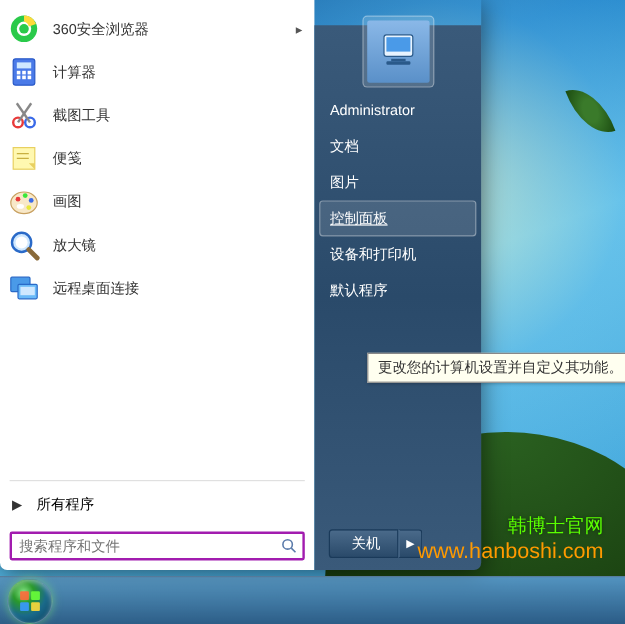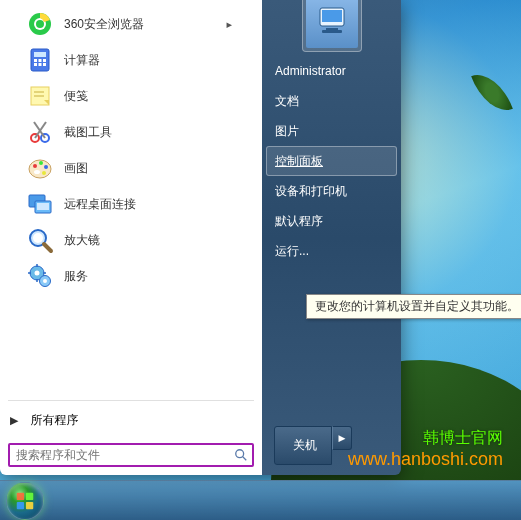--- a/index.html
+++ b/index.html
@@ -3,48 +3,48 @@
 <meta charset="utf-8">
 <style>
 * { margin: 0; padding: 0; box-sizing: border-box; font-family: "Microsoft YaHei", "Segoe UI", sans-serif; }
 body { width: 521px; height: 520px; overflow: hidden; position: relative; background: linear-gradient(135deg, #1a6fb8 0%, #4fa8e8 30%, #7ec8f0 50%, #5ab8e0 70%, #2a8fd0 100%); }
 .desktop-bg { position: absolute; inset: 0; background: radial-gradient(ellipse at 70% 30%, rgba(255,255,200,0.6) 0%, rgba(120,200,240,0.3) 30%, transparent 60%), linear-gradient(160deg, #0a4d8c 0%, #1a7fc8 25%, #5fc0e8 50%, #3a9fd8 100%); }
 .hill { position: absolute; bottom: 40px; right: -50px; width: 300px; height: 120px; background: radial-gradient(ellipse at top, #2a6020 0%, #1a4010 100%); border-radius: 50% 50% 0 0 / 100% 100% 0 0; }
 .leaf { position: absolute; top: 70px; right: 15px; width: 28px; height: 45px; background: radial-gradient(ellipse, #3a7a2a 30%, #1a4a10 100%); border-radius: 0 100% 0 100%; transform: rotate(-20deg); }
 
 .start-menu { position: absolute; top: 0; left: 0; width: 401px; height: 475px; display: flex; border-radius: 0 0 8px 8px; box-shadow: 0 4px 20px rgba(0,0,0,0.5); overflow: visible; }
 .left-pane { width: 262px; background: #fff; display: flex; flex-direction: column; border-radius: 0 0 0 6px; }
-.right-pane { width: 139px; background: linear-gradient(180deg, #3a5a7a 0%, #2a4a6a 50%, #3a5a7a 100%); position: relative; border-radius: 0 0 6px 0; }
+.right-pane { width: 139px; background: linear-gradient(180deg, #3a5a7a 0%, #2a4a6a 50%, #3a5a7a 100%); position: relative; border-radius: 0 0 6px 0; margin-top: 21px; }
 
 .avatar-wrap { position: absolute; top: -8px; left: 50%; transform: translateX(-50%); width: 60px; height: 60px; background: rgba(255,255,255,0.15); border: 1px solid rgba(255,255,255,0.35); border-radius: 4px; padding: 3px; }
 .avatar { width: 100%; height: 100%; background: linear-gradient(180deg, #8ab8e8 0%, #5a90c8 100%); border-radius: 2px; display: flex; align-items: center; justify-content: center; }
 .avatar svg { width: 40px; height: 40px; }
 
-.program-list { flex: 1; padding: 6px 20px 2px; overflow: hidden; }
+.program-list { flex: 1; padding: 6px 0 2px; overflow: hidden; }
 .program-item { display: flex; align-items: center; height: 36px; padding: 0 6px; cursor: pointer; border-radius: 3px; gap: 10px; }
 .program-item.arrow::after { content: "▸"; color: #555; font-size: 11px; margin-left: auto; margin-right: 4px; }
 .picon { width: 28px; height: 28px; flex-shrink: 0; display: flex; align-items: center; justify-content: center; }
 .plabel { font-size: 12px; color: #333; }
 
 .sep { height: 1px; background: #e0e0e0; margin: 4px 8px; }
 .all-programs { display: flex; align-items: center; height: 30px; padding: 0 10px; gap: 12px; cursor: pointer; }
 .all-programs .tri { color: #333; font-size: 11px; }
 .all-programs .lbl { font-size: 12px; }
 
 .search-wrap { padding: 8px; }
 .search-box { width: 100%; height: 24px; border: 2px solid #a21caf; border-radius: 2px; padding: 0 24px 0 6px; font-size: 12px; color: #888; background: #fff; position: relative; }
 .search-container { position: relative; }
 .search-icon { position: absolute; right: 6px; top: 50%; transform: translateY(-50%); width: 14px; height: 14px; }
 
 .right-list { padding-top: 56px; display: flex; flex-direction: column; }
 .right-item { height: 30px; display: flex; align-items: center; padding: 0 12px; color: #fff; font-size: 12px; cursor: pointer; border: 1px solid transparent; }
 .right-item.sel { background: rgba(255,255,255,0.12); border: 1px solid rgba(255,255,255,0.35); border-radius: 3px; margin: 0 4px; padding: 0 8px; text-decoration: underline; }
 
 .shutdown-row { position: absolute; bottom: 10px; left: 12px; display: flex; }
-.shutdown-btn { background: linear-gradient(180deg, #4a6a8a 0%, #2a4a6a 100%); border: 1px solid #1a3a5a; color: #fff; font-size: 12px; height: 39px; padding: 0 14px 0 18px; border-radius: 3px 0 0 3px; cursor: pointer; display: flex; align-items: center; }
+.shutdown-btn { background: linear-gradient(180deg, #4a6a8a 0%, #2a4a6a 100%); border: 1px solid #1a3a5a; color: #fff; font-size: 12px; height: 24px; padding: 0 14px 0 18px; border-radius: 3px 0 0 3px; cursor: pointer; display: flex; align-items: center; }
 .shutdown-arrow { background: linear-gradient(180deg, #4a6a8a 0%, #2a4a6a 100%); border: 1px solid #1a3a5a; border-left: 1px solid #5a7a9a; color: #fff; width: 20px; height: 24px; border-radius: 0 3px 3px 0; display: flex; align-items: center; justify-content: center; cursor: pointer; font-size: 9px; }
 
 .tooltip { position: absolute; top: 294px; left: 306px; background: #fffff0; border: 1px solid #888; padding: 3px 8px; font-size: 12px; color: #333; white-space: nowrap; z-index: 20; box-shadow: 1px 1px 3px rgba(0,0,0,0.3); }
 
 .watermark { position: absolute; right: 18px; bottom: 50px; text-align: right; z-index: 5; }
 .wm1 { color: #5aff00; font-size: 16px; text-shadow: 0 0 3px rgba(0,0,0,0.5); }
 .wm2 { color: #ff9a00; font-size: 18px; }
 
 .taskbar { position: absolute; bottom: 0; left: 0; right: 0; height: 40px; background: linear-gradient(180deg, rgba(90,140,180,0.7) 0%, rgba(40,80,120,0.85) 100%); border-top: 1px solid rgba(255,255,255,0.2); display: flex; align-items: center; padding: 0 6px; }
 .start-orb { width: 38px; height: 38px; border-radius: 50%; background: radial-gradient(circle at 35% 30%, #8ae88a 0%, #2a9a2a 25%, #1a6a8a 55%, #0a3a5a 100%); border: 1px solid rgba(255,255,255,0.3); box-shadow: 0 0 8px rgba(120,220,120,0.6), inset 0 2px 4px rgba(255,255,255,0.4); cursor: pointer; position: relative; display: flex; align-items: center; justify-content: center; }
@@ -90,88 +90,71 @@
                 <rect x="12.5" y="17" width="3" height="3"></rect>
                 <rect x="17" y="17" width="3" height="3"></rect>
               </g>
             </svg>
           </div>
           <span class="plabel">计算器</span>
         </div>
         <div class="program-item">
           <div class="picon">
             <svg viewBox="0 0 28 28">
+              <circle cx="9" cy="20" r="4" fill="none" stroke="#e83a3a" stroke-width="2"></circle>
+              <circle cx="19" cy="20" r="4" fill="none" stroke="#3a6ae8" stroke-width="2"></circle>
+              <line x1="9" y1="20" x2="20" y2="4" stroke="#888" stroke-width="2"></line>
+              <line x1="19" y1="20" x2="8" y2="4" stroke="#888" stroke-width="2"></line>
+            </svg>
+          </div>
+          <span class="plabel">截图工具</span>
+        </div>
+        <div class="program-item">
+          <div class="picon">
+            <svg viewBox="0 0 28 28">
               <rect x="5" y="5" width="18" height="18" fill="#fff8b0" stroke="#e8d060"></rect>
               <path d="M18 18 L23 23 L23 18 Z" fill="#e8d060"></path>
               <line x1="8" y1="10" x2="18" y2="10" stroke="#c8b040"></line>
               <line x1="8" y1="14" x2="18" y2="14" stroke="#c8b040"></line>
             </svg>
           </div>
           <span class="plabel">便笺</span>
-        </div>
-        <div class="program-item">
-          <div class="picon">
-            <svg viewBox="0 0 28 28">
-              <circle cx="9" cy="20" r="4" fill="none" stroke="#e83a3a" stroke-width="2"></circle>
-              <circle cx="19" cy="20" r="4" fill="none" stroke="#3a6ae8" stroke-width="2"></circle>
-              <line x1="9" y1="20" x2="20" y2="4" stroke="#888" stroke-width="2"></line>
-              <line x1="19" y1="20" x2="8" y2="4" stroke="#888" stroke-width="2"></line>
-            </svg>
-          </div>
-          <span class="plabel">截图工具</span>
         </div>
         <div class="program-item">
           <div class="picon">
             <svg viewBox="0 0 28 28">
               <ellipse cx="14" cy="15" rx="11" ry="9" fill="#f8e8c8" stroke="#c8a060"></ellipse>
               <circle cx="9" cy="12" r="2" fill="#e83a3a"></circle>
               <circle cx="15" cy="9" r="2" fill="#3ae83a"></circle>
               <circle cx="20" cy="13" r="2" fill="#3a6ae8"></circle>
               <circle cx="18" cy="19" r="2" fill="#e8e83a"></circle>
               <ellipse cx="11" cy="18" rx="3" ry="2" fill="#fff"></ellipse>
             </svg>
           </div>
           <span class="plabel">画图</span>
         </div>
         <div class="program-item">
           <div class="picon">
             <svg viewBox="0 0 28 28">
+              <circle cx="12" cy="12" r="8" fill="#cfe8ff" stroke="#2a6ac8" stroke-width="2"></circle>
+              <circle cx="12" cy="12" r="5" fill="#fff"></circle>
+              <line x1="18" y1="18" x2="25" y2="25" stroke="#8a6a3a" stroke-width="4" stroke-linecap="round"></line>
+            </svg>
+          </div>
+          <span class="plabel">放大镜</span>
+        </div>
+        <div class="program-item">
+          <div class="picon">
+            <svg viewBox="0 0 28 28">
               <rect x="3" y="5" width="16" height="12" rx="1" fill="#4a9ae8" stroke="#2a6ac8"></rect>
               <rect x="9" y="11" width="16" height="12" rx="1" fill="#6abaf8" stroke="#2a6ac8"></rect>
               <rect x="11" y="13" width="12" height="7" fill="#cfe8ff"></rect>
             </svg>
           </div>
           <span class="plabel">远程桌面连接</span>
-        </div>
-        <div class="program-item">
-          <div class="picon">
-            <svg viewBox="0 0 28 28">
-              <circle cx="12" cy="12" r="8" fill="#cfe8ff" stroke="#2a6ac8" stroke-width="2"></circle>
-              <circle cx="12" cy="12" r="5" fill="#fff"></circle>
-              <line x1="18" y1="18" x2="25" y2="25" stroke="#8a6a3a" stroke-width="4" stroke-linecap="round"></line>
-            </svg>
-          </div>
-          <span class="plabel">放大镜</span>
-        </div>
-        <div class="program-item">
-          <div class="picon">
-            <svg viewBox="0 0 28 28">
-              <circle cx="11" cy="11" r="7" fill="#6abae8" stroke="#2a6ac8"></circle>
-              <circle cx="11" cy="11" r="2.5" fill="#fff"></circle>
-              <circle cx="19" cy="19" r="5.5" fill="#8acaf8" stroke="#2a6ac8"></circle>
-              <circle cx="19" cy="19" r="2" fill="#fff"></circle>
-              <g stroke="#2a6ac8" stroke-width="1.5">
-                <line x1="11" y1="2" x2="11" y2="5"></line>
-                <line x1="11" y1="17" x2="11" y2="20"></line>
-                <line x1="2" y1="11" x2="5" y2="11"></line>
-                <line x1="17" y1="11" x2="20" y2="11"></line>
-              </g>
-            </svg>
-          </div>
-          <span class="plabel">服务</span>
         </div>
       </div>
     <div class="sep"></div>
     <div class="all-programs">
       <span class="tri">▶</span>
       <span class="lbl">所有程序</span>
     </div>
     <div class="search-wrap">
       <div class="search-container">
         <input class="search-box" placeholder="搜索程序和文件" style="">
@@ -194,21 +177,20 @@
           </svg>
       </div>
     </div>
     <div class="right-list" id="right-list">
         <div class="right-item">Administrator</div>
         <div class="right-item">文档</div>
         <div class="right-item">图片</div>
         <div class="right-item sel">控制面板</div>
         <div class="right-item">设备和打印机</div>
         <div class="right-item">默认程序</div>
-        <div class="right-item">运行...</div>
       </div>
     <div class="shutdown-row">
       <div class="shutdown-btn">
           <span>关机</span>
         </div>
       <div class="shutdown-arrow">▶</div>
     </div>
   </div>
 </div>
 

